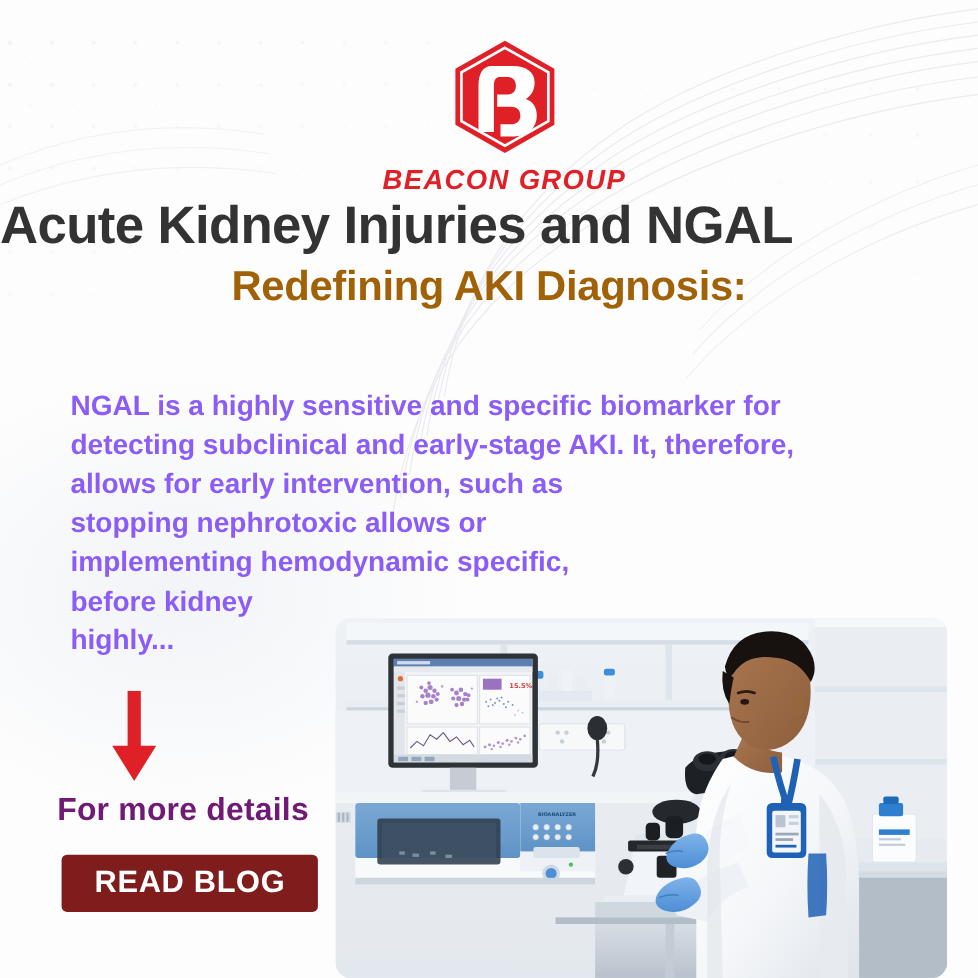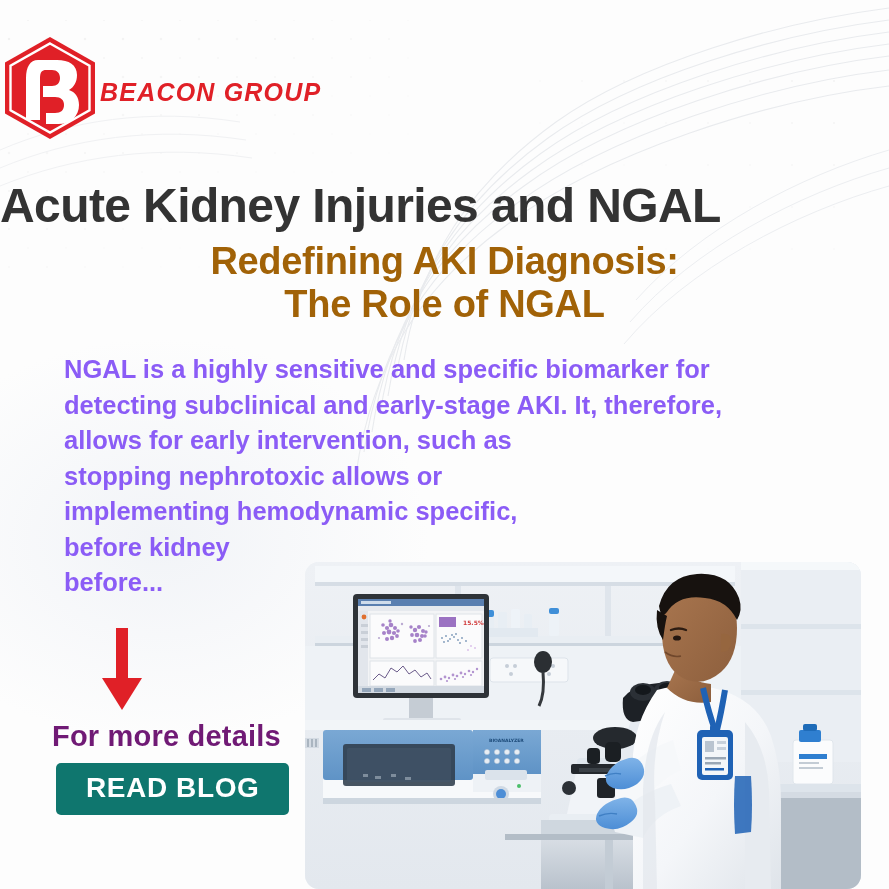--- a/index.html
+++ b/index.html
@@ -51,21 +51,21 @@
     position:absolute;
     left:-120px; top:330px;
     width:560px; height:420px;
     background:radial-gradient(ellipse at center, rgba(232,236,243,.55), rgba(255,255,255,0) 68%);
   }
 
   
   .logo-wrap {
     position:absolute;
     left:0; right:0; top:34px;
-    display:flex; align-items:center;
+    display:flex; flex-direction:column; align-items:center;padding-left:28px;
   }
   .logo-mark { width:100px; height:108px; display:block; }
 
   .brand-name {
     margin-top:8px;
     font-size:25px;
     font-weight:bold;
     font-style:italic;
     letter-spacing:1.2px;
     color:#E02027;
@@ -126,24 +126,24 @@
     font-size:29px;
     font-weight:bold;
     color:#701a75;
     letter-spacing:.2px;
     font-family:"Liberation Sans", sans-serif;
     white-space:nowrap;
   }
 
   .read-btn {
     display:inline-block;
-    margin-top:10px;
+    margin-top:24px;
     margin-left:4px;
     padding:9px 30px 11px 30px;
-    background:#0f766e;
+    background:#7f1d1d;
     color:#ffffff;
     font-size:28px;
     font-weight:bold;
     letter-spacing:.6px;
     border:none;
     border-radius:5px;
     font-family:"Liberation Sans", sans-serif;
     cursor:pointer;
     white-space:nowrap;
   }
@@ -206,31 +206,30 @@
                C 71 90 79 82 79 71 C 79 63 75 58 69 56
                C 74 53 77 48 77 41 C 77 31 69 26 57 26 Z" fill="#ffffff"></path>
     </svg>
     <div class="brand-name">BEACON GROUP</div>
   </div>
 
   <div class="headline">Acute Kidney Injuries and NGAL</div>
 
   <div class="subhead">
     <span class="subhead-line">Redefining AKI Diagnosis:</span>
-    <span class="subhead-line">The Role of NGAL</span>
   </div>
 
   <div class="body-copy">
     <span class="body-line">NGAL is a highly sensitive and specific biomarker for</span>
     <span class="body-line">detecting subclinical and early-stage AKI. It, therefore,</span>
     <span class="body-line">allows for early intervention, such as</span>
     <span class="body-line">stopping nephrotoxic allows or</span>
     <span class="body-line">implementing hemodynamic specific,</span>
     <span class="body-line">before kidney</span>
-    <span class="body-line">before...</span>
+    <span class="body-line">highly...</span>
   </div>
 
   <div class="photo">
     <svg viewBox="0 0 556 327" preserveAspectRatio="none">
       <defs>
         <linearGradient id="wallG" x1="0" y1="0" x2="0" y2="1">
           <stop offset="0" stop-color="#eef1f5"></stop>
           <stop offset="1" stop-color="#e3e8ee"></stop>
         </linearGradient>
         <linearGradient id="coatG" x1="0" y1="0" x2="1" y2="1">

